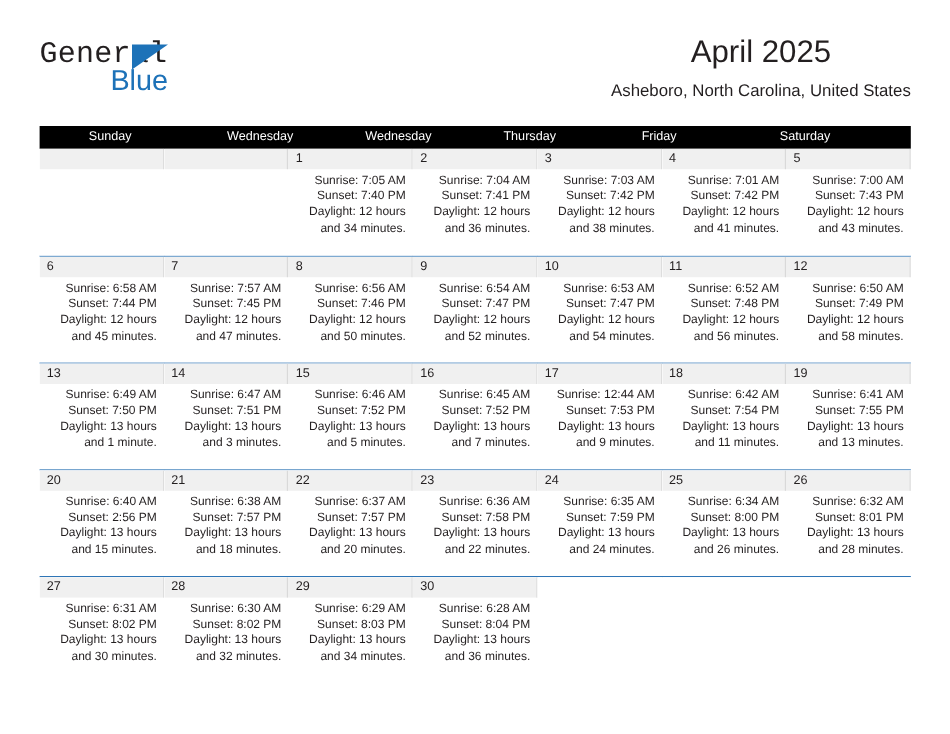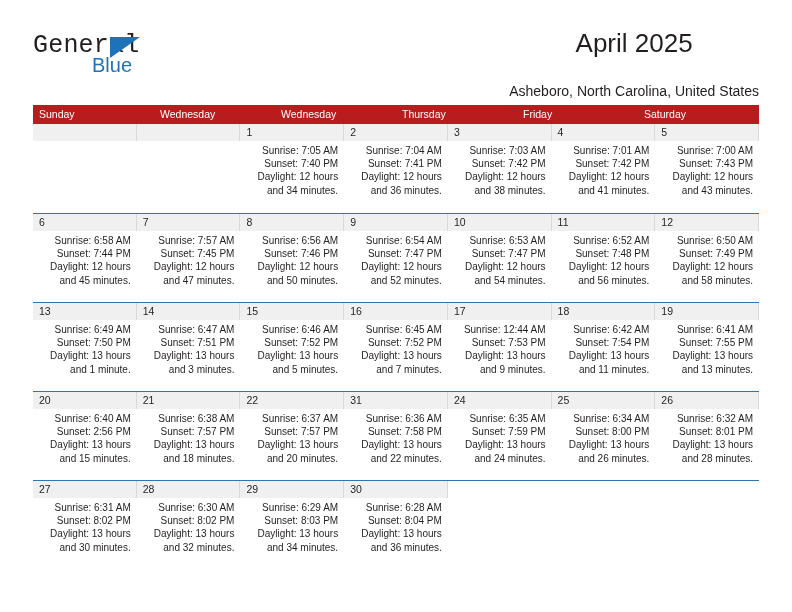--- a/index.html
+++ b/index.html
@@ -51,56 +51,57 @@
     top: 11px;
     width: 0;
     height: 0;
     border-left: 30px solid #1d72b8;
     border-bottom: 21px solid transparent;
   }
   .brand-blue {
     position: absolute;
     left: 59px;
     top: 28px;
-    font-size: 20px;
+    font-size: 24px;
     color: #1d72b8;
     font-family: "Liberation Sans", sans-serif;
   }
 
   .title-block {
     position: absolute;
     right: 0;
     top: 0;
     text-align: center;
   }
   .cal-title {
     font-size: 26px;
     color: #231f20;
     line-height: 34px;
     white-space: nowrap;
   }
   .cal-subtitle {
-    margin-top: 22px;
+    margin-top: 6px;
     font-size: 14px;
     color: #231f20;
     line-height: 18px;
     white-space: nowrap;
   }
 
   
   .calendar {
     position: absolute;
     left: 33px;
     top: 105px;
     width: 726px;
   }
   .dow-row {
     display: flex;
-    background: #b91c1c;
+    background: #000000;
     height: 19px;
+    padding-left: 35px;
   }
   .dow {
     flex: 1 1 0;
     color: #ffffff;
     font-size: 10.5px;
     line-height: 19px;
     padding-left: 6px;
     box-sizing: border-box;
     white-space: nowrap;
   }
@@ -387,21 +388,21 @@
           <div class="cell">
             <div class="datestrip">22</div>
             <div class="body">
               <div>Sunrise: 6:37 AM</div>
               <div>Sunset: 7:57 PM</div>
               <div>Daylight: 13 hours</div>
               <div>and 20 minutes.</div>
             </div>
           </div>
           <div class="cell">
-            <div class="datestrip">31</div>
+            <div class="datestrip">23</div>
             <div class="body">
               <div>Sunrise: 6:36 AM</div>
               <div>Sunset: 7:58 PM</div>
               <div>Daylight: 13 hours</div>
               <div>and 22 minutes.</div>
             </div>
           </div>
           <div class="cell">
             <div class="datestrip">24</div>
             <div class="body">

